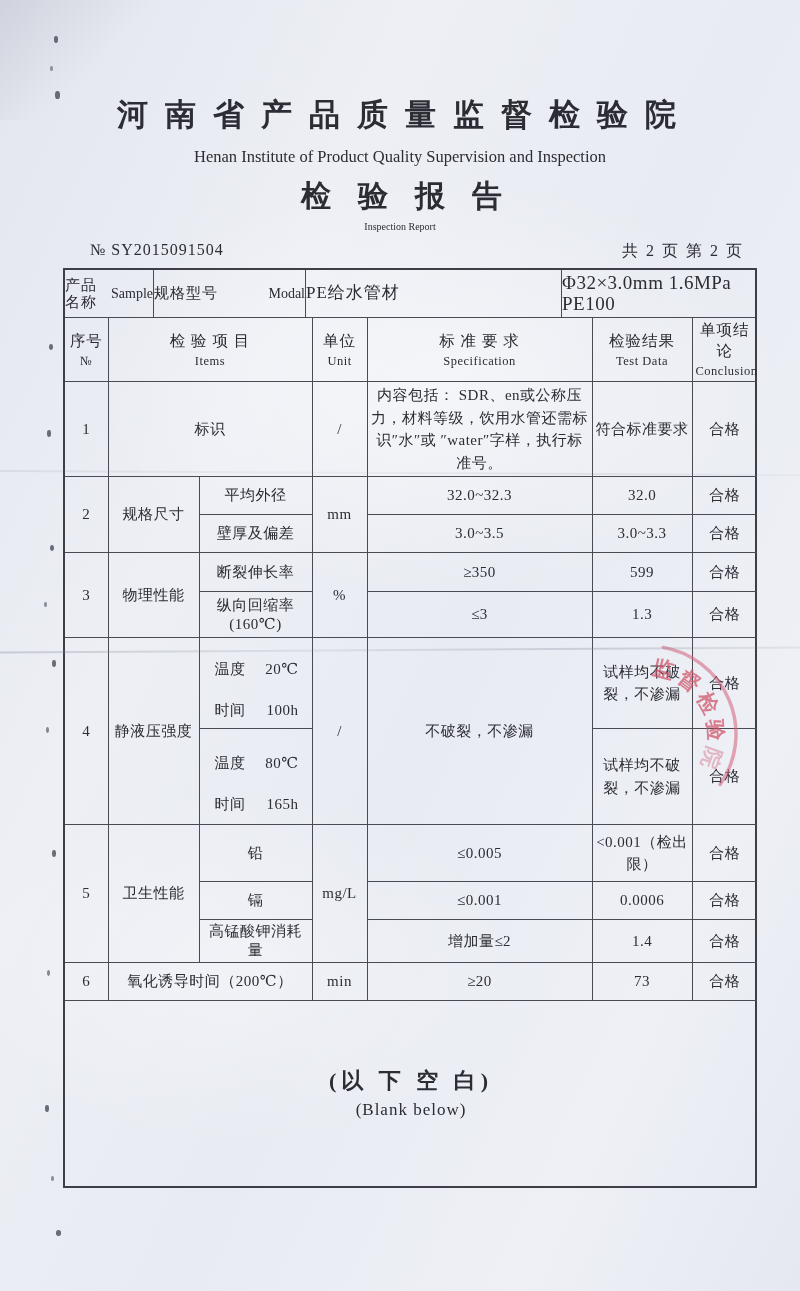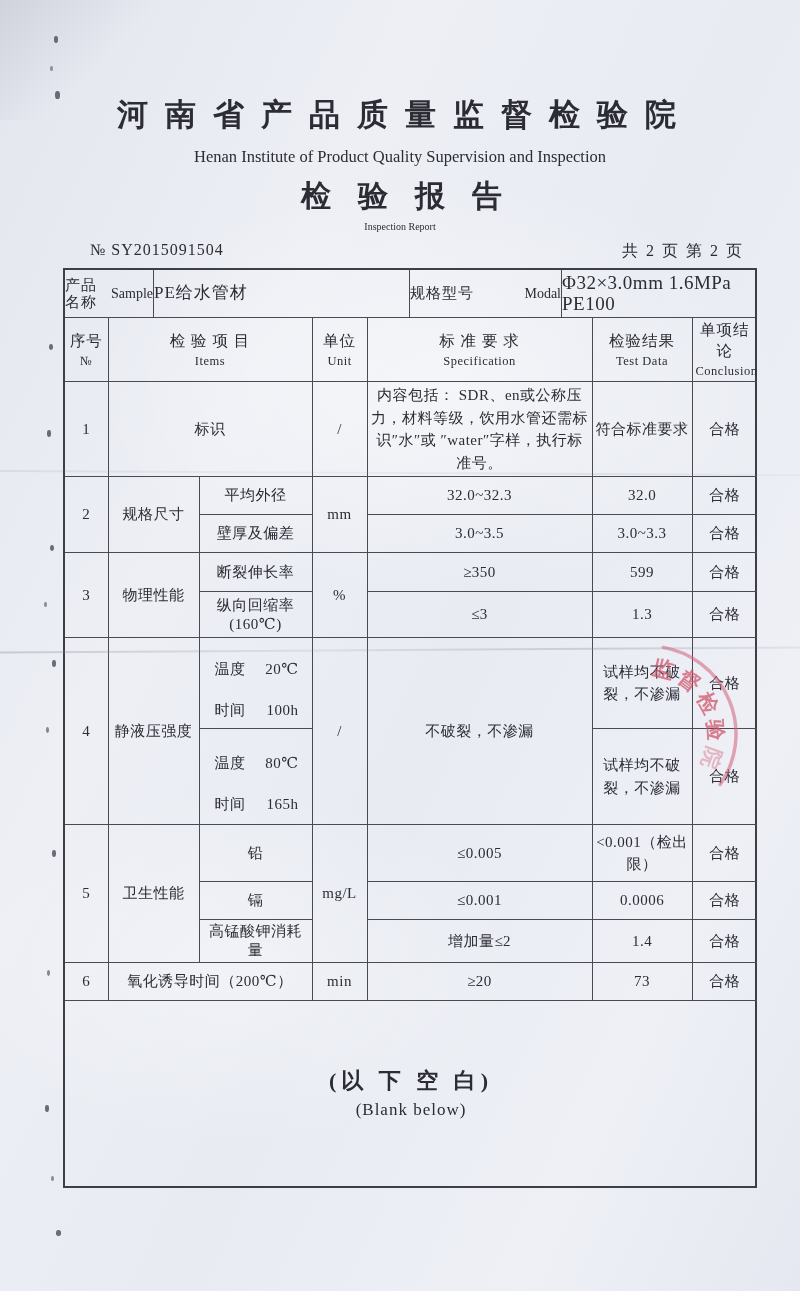--- a/index.html
+++ b/index.html
@@ -114,25 +114,25 @@
   </div>
   <div class="page-info">共 2 页 第 2 页</div>
 
   <div class="report-wrap">
 
     <div class="info-row">
       <div class="info-cell b ic1">
         <div class="lab-cn">产品名称</div>
         <div class="lab-en">Sample</div>
       </div>
-      <div class="info-cell b ic2">PE给水管材</div>
       <div class="info-cell b ic3">
         <div class="lab-cn">规格型号</div>
         <div class="lab-en">Modal</div>
       </div>
+      <div class="info-cell b ic2">PE给水管材</div>
       <div class="info-cell ic4">Φ32×3.0mm 1.6MPa PE100</div>
     </div>
 
     <table class="report">
       <colgroup>
         <col style="width:43px">
           <col style="width:91px">
           <col style="width:113px">
         <col style="width:55px">
           <col style="width:225px">

